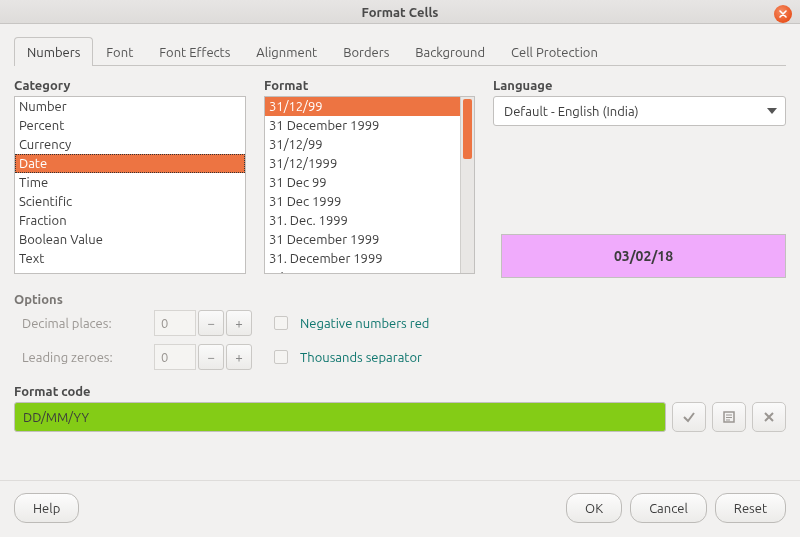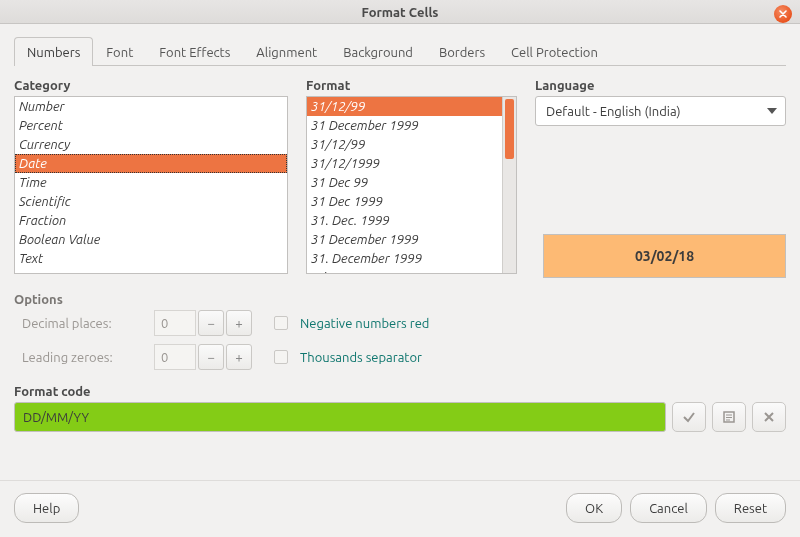--- a/index.html
+++ b/index.html
@@ -40,39 +40,38 @@
     position: relative; top: 1px;
     background: transparent;
   }
   .tab.active {
     background: #f2f1f0;
     border-color: #c7c5c3;
     border-radius: 4px 4px 0 0;
     color: #3c3c3c;
   }
   .row1 { display: flex; gap: 18px; margin-top: 12px; }
-  .col-cat { width: 274px; }
+  .col-cat { width: 232px; }
   .col-fmt { width: 211px; }
   .col-lang { flex: 1; }
   .sec-label { font-weight: bold; color: #4b4b4b; margin-bottom: 4px; }
   .listbox {
     background: #fff;
     border: 1px solid #c2c0be;
     height: 178px;
     overflow: hidden;
     position: relative;
   }
   .listbox .inner { position:absolute; inset:0; overflow:hidden; }
   .li {
     padding: 1px 4px;
     font-size: 13px;
     line-height: 17px;
     cursor: pointer;
     white-space: nowrap;
-    font-style: italic;
   }
   .li.selected {
     background: #ed7442;
     color: #fff;
   }
   .li.selected.dotted {
     outline: 1px dotted #333;
     outline-offset: -1px;
   }
   .fmt-scroll {
@@ -83,21 +82,21 @@
     position:absolute; left:2px; right:2px; top:2px; height:60px;
     background:#ed7442; border-radius:2px;
   }
   .lang-select {
     background:#fff; border:1px solid #c2c0be; height:30px;
     display:flex; align-items:center; justify-content:space-between;
     padding: 0 8px 0 10px; border-radius:3px; cursor:pointer;
   }
   .preview {
     margin-top: 108px;
-    background:#fdba74; border:1px solid #c2c0be;
+    background:#f0abfc; border:1px solid #c2c0be;
     height:44px; display:flex; align-items:center; justify-content:center;
     font-weight:bold; font-size:14px;margin-left:8px;
   }
   .options { margin-top: 14px; }
   .opt-grid {
     margin-top:4px; display:grid;
     grid-template-columns: 140px 120px 260px;
     row-gap:8px; align-items:center;
     color:#9a9692;
   }
@@ -155,22 +154,22 @@
       </svg>
   </div>
 </div>
 
 <div class="content">
   <div class="tabs">
     <div class="tab active">Numbers</div>
     <div class="tab">Font</div>
     <div class="tab">Font Effects</div>
     <div class="tab">Alignment</div>
+    <div class="tab">Borders</div>
     <div class="tab">Background</div>
-    <div class="tab">Borders</div>
     <div class="tab">Cell Protection</div>
   </div>
 
   <div class="row1">
     <div class="col-cat">
       <div class="sec-label">Category</div>
       <div class="listbox">
         <div class="inner">
           <div class="li">Number</div>
           <div class="li">Percent</div>

